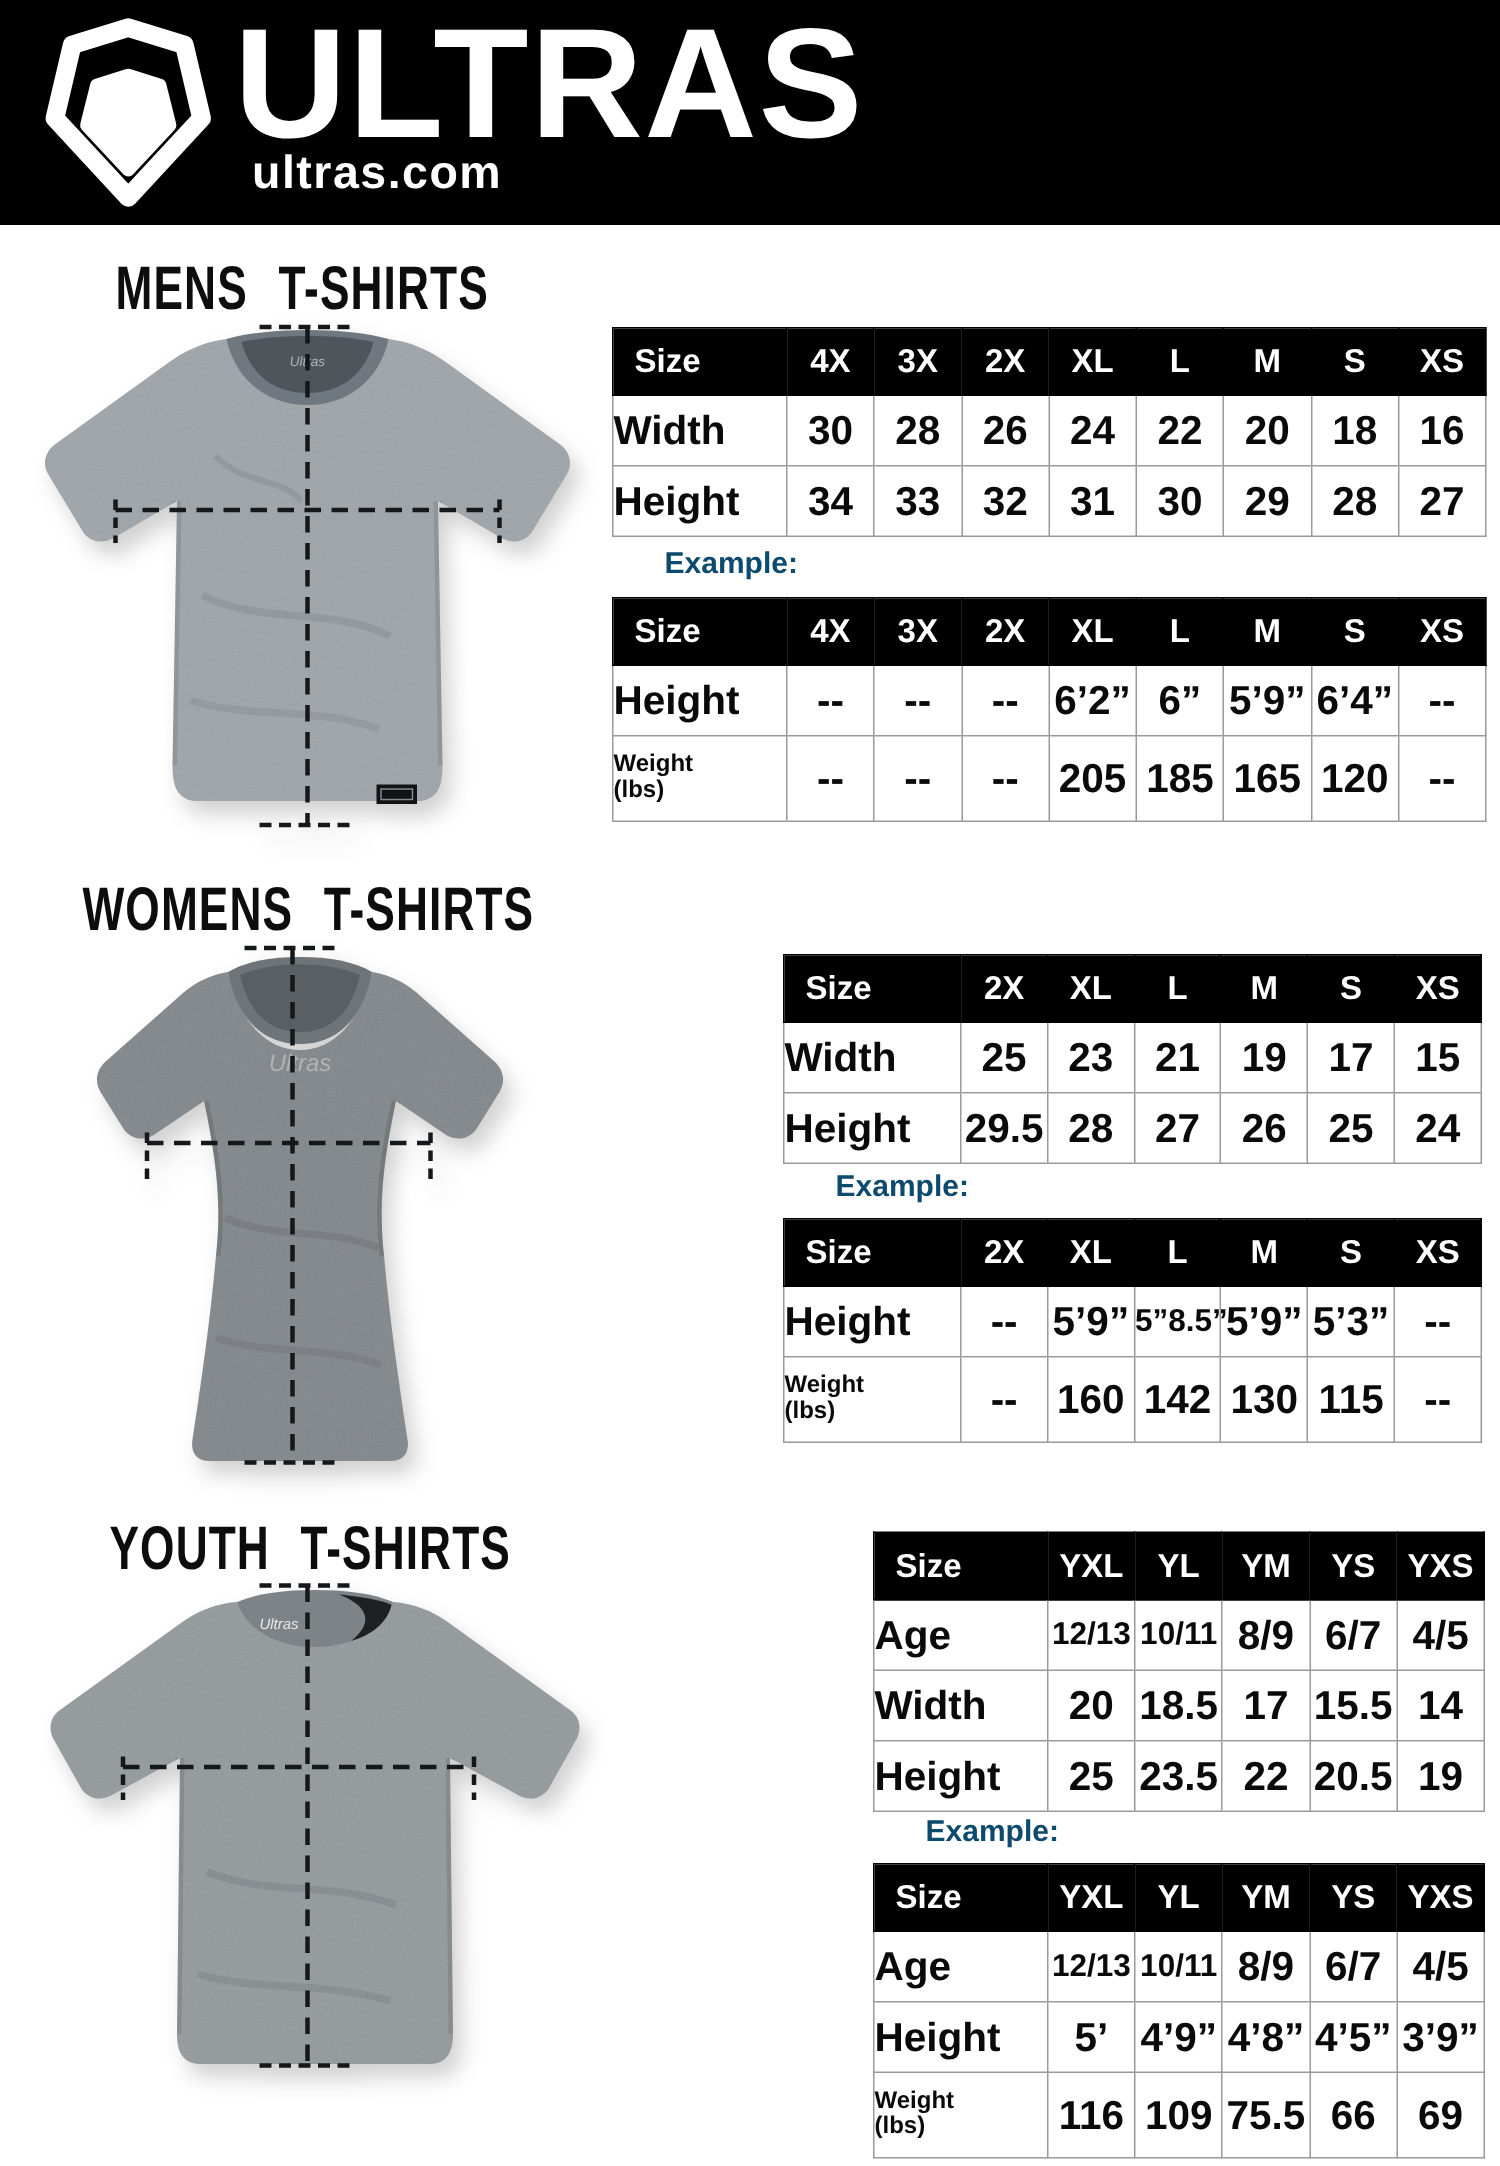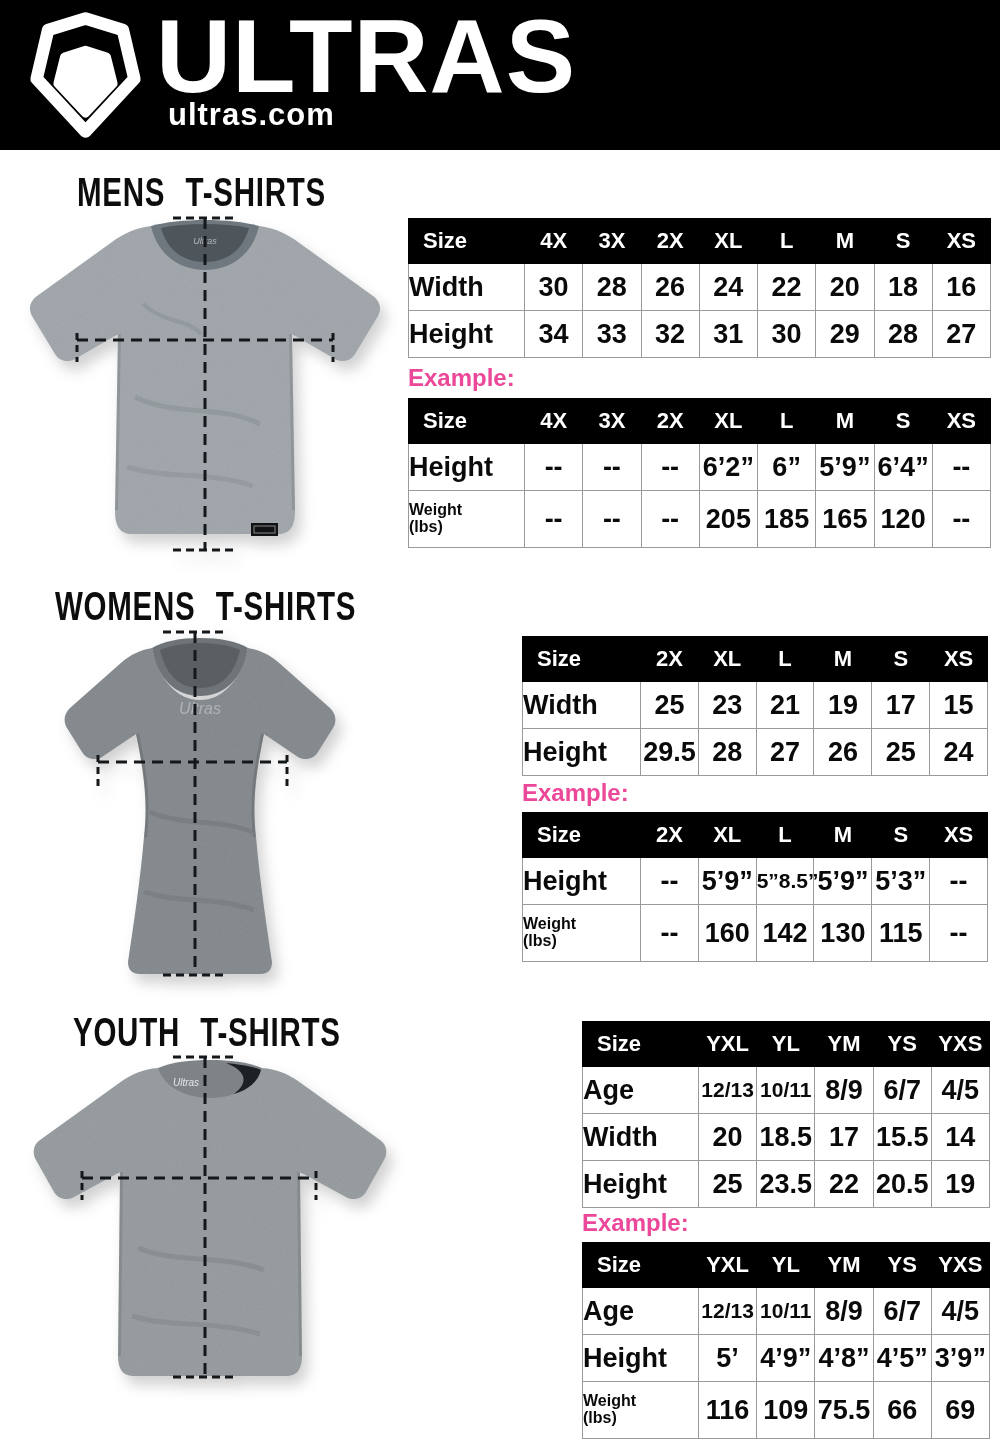--- a/index.html
+++ b/index.html
@@ -22,21 +22,21 @@
   .sec-title{
     position:absolute;font-size:41px;font-weight:bold;color:#0d0d0d;
     transform:scaleX(0.72);transform-origin:left center;white-space:nowrap;
     letter-spacing:1px;word-spacing:16px;line-height:1;
   }
   #mens-title{left:77px;top:172px;}
   #womens-title{left:55px;top:586px;}
   #youth-title{left:73px;top:1012px;}
   
   .example-label{
-    position:absolute;font-size:24px;font-weight:bold;color:#ec4899;line-height:1;
+    position:absolute;font-size:20px;font-weight:bold;color:#0c4a6e;line-height:1;margin-left:35px;
   }
   #mens-example-label{left:408px;top:366px;}
   #womens-example-label{left:522px;top:781px;}
   #youth-example-label{left:582px;top:1211px;}
   
   table.size-tbl{
     position:absolute;border-collapse:collapse;table-layout:fixed;
     border:1px solid #8f8f8f;background:#fff;
   }
   table.size-tbl thead th{

